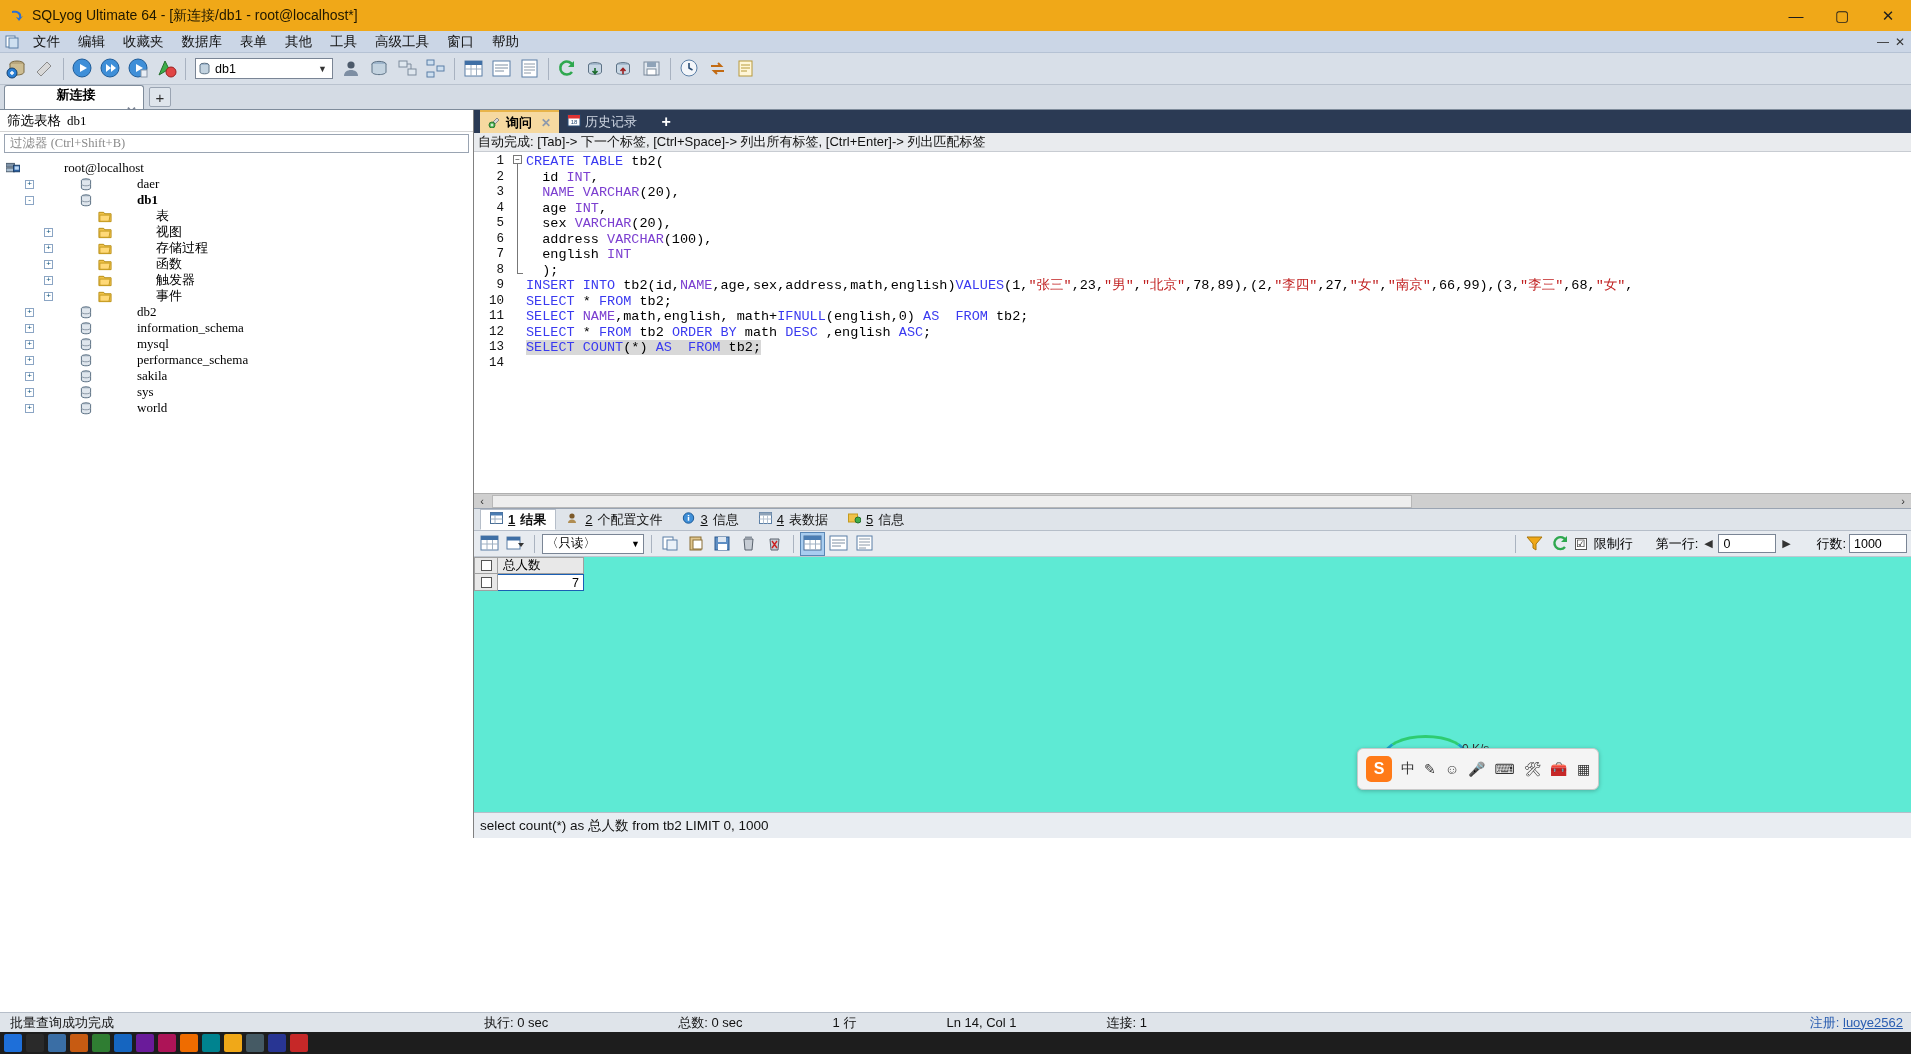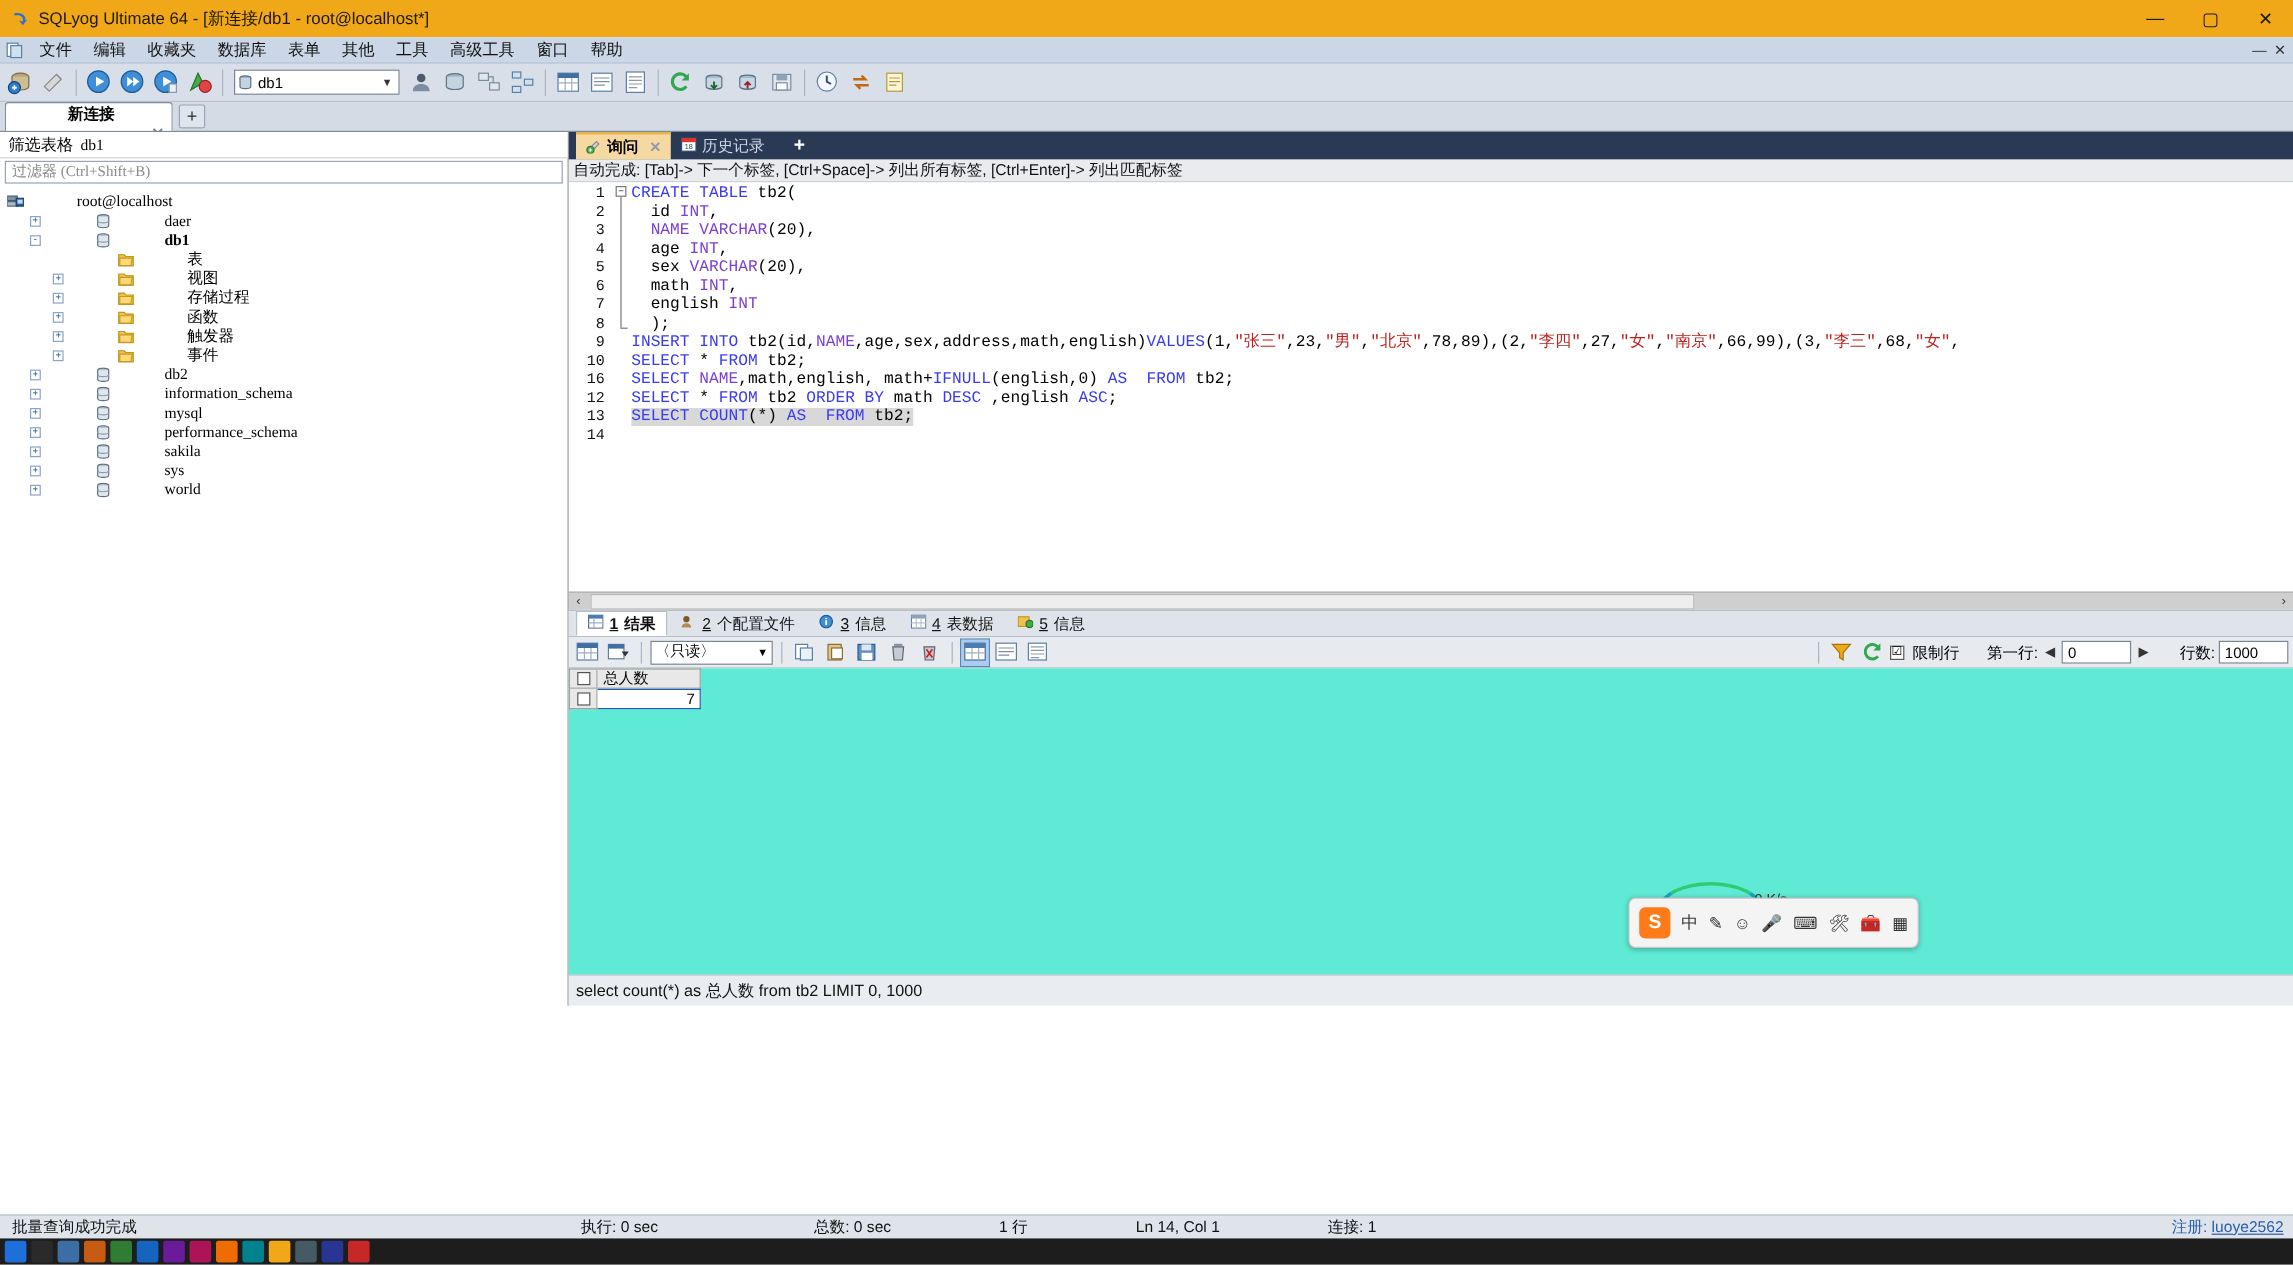--- a/index.html
+++ b/index.html
@@ -684,37 +684,37 @@
           <div>1</div>
           <div>2</div>
           <div>3</div>
           <div>4</div>
           <div>5</div>
           <div>6</div>
           <div>7</div>
           <div>8</div>
           <div>9</div>
           <div>10</div>
-          <div>16</div>
+          <div>11</div>
           <div>12</div>
           <div>13</div>
           <div>14</div>
         </div>
       <div class="foldcol">
         <div class="fbox">−</div>
         <div class="fline"></div>
         <div class="fend"></div>
       </div>
       <div class="code" id="code">
           <div><span class="kw">CREATE</span>&nbsp;<span class="kw">TABLE</span>&nbsp;<span class="cn">tb2</span><span class="cn">(</span></div>
           <div>&nbsp;&nbsp;<span class="cn">id</span>&nbsp;<span class="kw2">INT</span><span class="cn">,</span></div>
           <div>&nbsp;&nbsp;<span class="kw2">NAME</span>&nbsp;<span class="kw2">VARCHAR</span><span class="cn">(</span><span class="cn">20</span><span class="cn">),</span></div>
           <div>&nbsp;&nbsp;<span class="cn">age</span>&nbsp;<span class="kw2">INT</span><span class="cn">,</span></div>
           <div>&nbsp;&nbsp;<span class="cn">sex</span>&nbsp;<span class="kw2">VARCHAR</span><span class="cn">(</span><span class="cn">20</span><span class="cn">),</span></div>
-          <div>&nbsp;&nbsp;<span class="cn">math</span>&nbsp;<span class="kw2">INT</span><span class="cn">,</span></div>
+          <div>&nbsp;&nbsp;<span class="cn">address</span>&nbsp;<span class="kw2">VARCHAR</span><span class="cn">(</span><span class="cn">100</span><span class="cn">),</span></div>
           <div>&nbsp;&nbsp;<span class="cn">english</span>&nbsp;<span class="kw2">INT</span></div>
           <div>&nbsp;&nbsp;<span class="cn">);</span></div>
           <div><span class="kw">INSERT</span>&nbsp;<span class="kw">INTO</span>&nbsp;<span class="cn">tb2</span><span class="cn">(</span><span class="cn">id</span><span class="cn">,</span><span class="kw2">NAME</span><span class="cn">,</span><span class="cn">age</span><span class="cn">,</span><span class="cn">sex</span><span class="cn">,</span><span class="cn">address</span><span class="cn">,</span><span class="cn">math</span><span class="cn">,</span><span class="cn">english</span><span class="cn">)</span><span class="kw">VALUES</span><span class="cn">(</span><span class="cn">1</span><span class="cn">,</span><span class="str">"张三"</span><span class="cn">,</span><span class="cn">23</span><span class="cn">,</span><span class="str">"男"</span><span class="cn">,</span><span class="str">"北京"</span><span class="cn">,</span><span class="cn">78</span><span class="cn">,</span><span class="cn">89</span><span class="cn">),(</span><span class="cn">2</span><span class="cn">,</span><span class="str">"李四"</span><span class="cn">,</span><span class="cn">27</span><span class="cn">,</span><span class="str">"女"</span><span class="cn">,</span><span class="str">"南京"</span><span class="cn">,</span><span class="cn">66</span><span class="cn">,</span><span class="cn">99</span><span class="cn">),(</span><span class="cn">3</span><span class="cn">,</span><span class="str">"李三"</span><span class="cn">,</span><span class="cn">68</span><span class="cn">,</span><span class="str">"女"</span><span class="cn">,</span></div>
           <div><span class="kw">SELECT</span>&nbsp;<span class="cn">*</span>&nbsp;<span class="kw">FROM</span>&nbsp;<span class="cn">tb2</span><span class="cn">;</span></div>
           <div><span class="kw">SELECT</span>&nbsp;<span class="kw2">NAME</span><span class="cn">,</span><span class="cn">math</span><span class="cn">,</span><span class="cn">english</span><span class="cn">,</span>&nbsp;<span class="cn">math</span><span class="cn">+</span><span class="kw">IFNULL</span><span class="cn">(</span><span class="cn">english</span><span class="cn">,</span><span class="cn">0</span><span class="cn">)</span>&nbsp;<span class="kw">AS</span>&nbsp;&nbsp;<span class="kw">FROM</span>&nbsp;<span class="cn">tb2</span><span class="cn">;</span></div>
           <div><span class="kw">SELECT</span>&nbsp;<span class="cn">*</span>&nbsp;<span class="kw">FROM</span>&nbsp;<span class="cn">tb2</span>&nbsp;<span class="kw">ORDER</span>&nbsp;<span class="kw">BY</span>&nbsp;<span class="cn">math</span>&nbsp;<span class="kw">DESC</span>&nbsp;<span class="cn">,</span><span class="cn">english</span>&nbsp;<span class="kw">ASC</span><span class="cn">;</span></div>
           <div><span class="hl"><span class="kw">SELECT</span>&nbsp;<span class="kw">COUNT</span><span class="cn">(*)</span>&nbsp;<span class="kw">AS</span>&nbsp;&nbsp;<span class="kw">FROM</span>&nbsp;<span class="cn">tb2</span><span class="cn">;</span></span></div>
         </div>
     </div>
 

